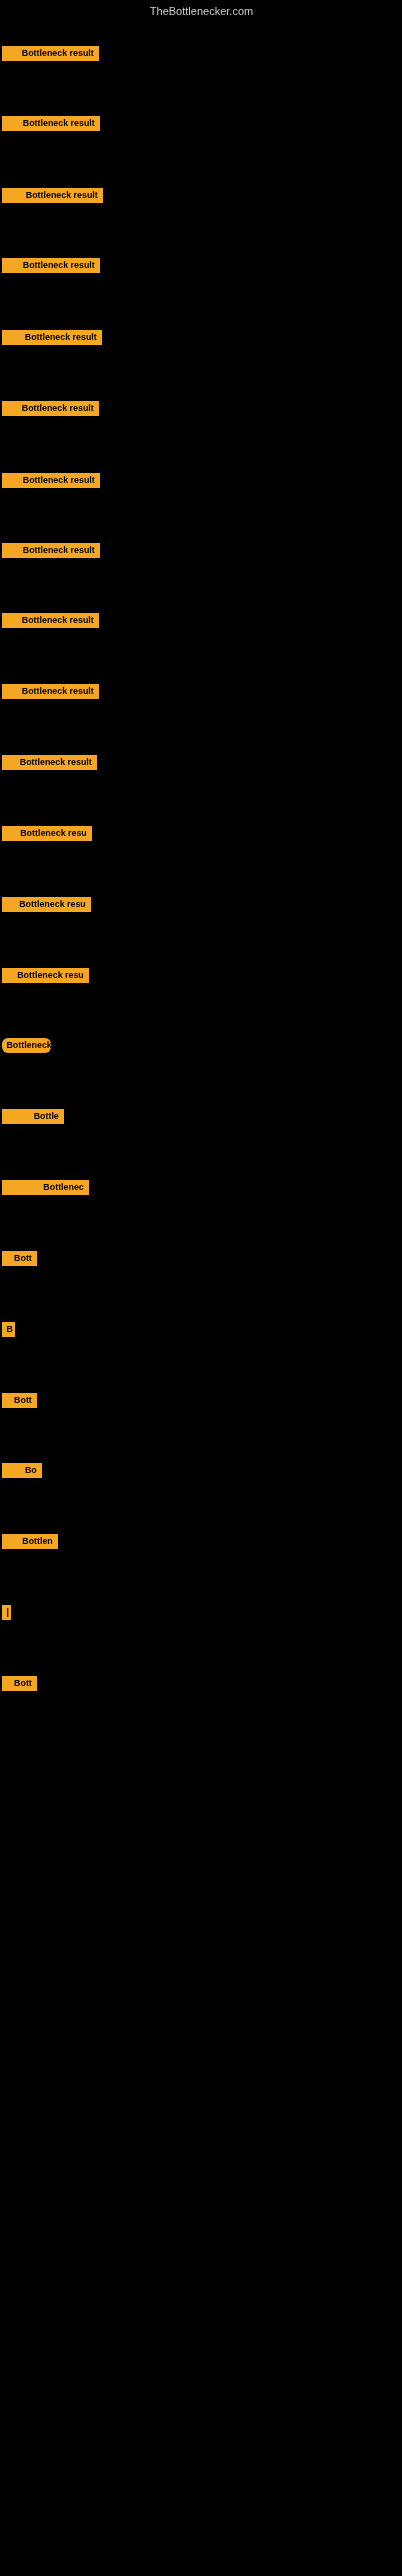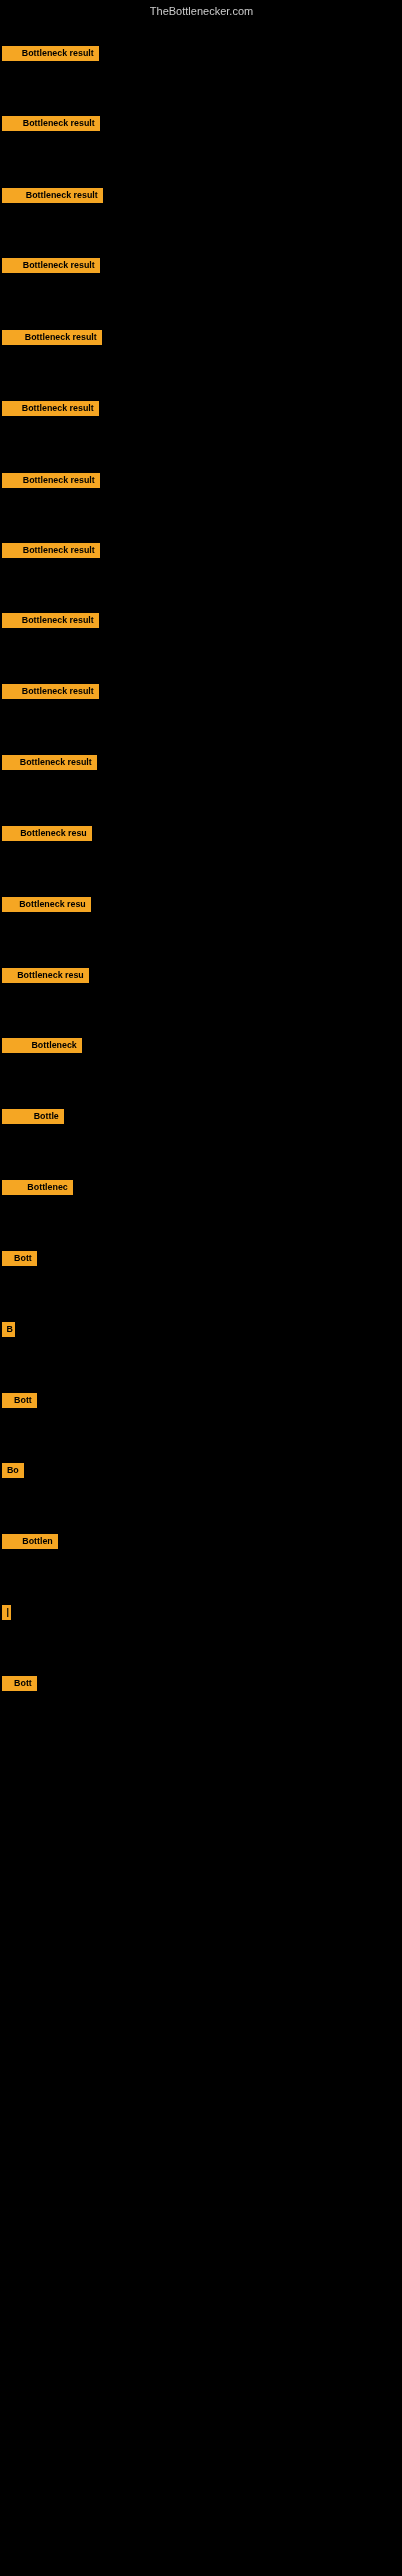--- a/index.html
+++ b/index.html
@@ -54,24 +54,24 @@
     <div class="row" style="top: 330px;"><span class="bottleneck-badge" style="width: 100px;">Bottleneck result</span></div>
     <div class="row" style="top: 401px;"><span class="bottleneck-badge" style="width: 97px;">Bottleneck result</span></div>
     <div class="row" style="top: 473px;"><span class="bottleneck-badge" style="width: 98px;">Bottleneck result</span></div>
     <div class="row" style="top: 543px;"><span class="bottleneck-badge" style="width: 98px;">Bottleneck result</span></div>
     <div class="row" style="top: 613px;"><span class="bottleneck-badge" style="width: 97px;">Bottleneck result</span></div>
     <div class="row" style="top: 684px;"><span class="bottleneck-badge" style="width: 97px;">Bottleneck result</span></div>
     <div class="row" style="top: 755px;"><span class="bottleneck-badge" style="width: 95px;">Bottleneck result</span></div>
     <div class="row" style="top: 826px;"><span class="bottleneck-badge" style="width: 90px;">Bottleneck resu</span></div>
     <div class="row" style="top: 897px;"><span class="bottleneck-badge" style="width: 89px;">Bottleneck resu</span></div>
     <div class="row" style="top: 968px;"><span class="bottleneck-badge" style="width: 87px;">Bottleneck resu</span></div>
-    <div class="row" style="top: 1038px;"><span class="bottleneck-badge" style="width: 80px;">Bottleneck</span></div>
+    <div class="row" style="top: 1038px;"><span class="bottleneck-badge" style="width: 49px; border-radius: 6px;">Bottleneck</span></div>
     <div class="row" style="top: 1109px;"><span class="bottleneck-badge" style="width: 62px;">Bottle</span></div>
-    <div class="row" style="top: 1180px;"><span class="bottleneck-badge" style="width: 71px;">Bottlenec</span></div>
+    <div class="row" style="top: 1180px;"><span class="bottleneck-badge" style="width: 87px;">Bottlenec</span></div>
     <div class="row" style="top: 1251px;"><span class="bottleneck-badge" style="width: 35px;">Bott</span></div>
     <div class="row" style="top: 1322px;"><span class="bottleneck-badge" style="width: 13px;">B</span></div>
     <div class="row" style="top: 1393px;"><span class="bottleneck-badge" style="width: 35px;">Bott</span></div>
-    <div class="row" style="top: 1463px;"><span class="bottleneck-badge" style="width: 22px;">Bo</span></div>
+    <div class="row" style="top: 1463px;"><span class="bottleneck-badge" style="width: 40px;">Bo</span></div>
     <div class="row" style="top: 1534px;"><span class="bottleneck-badge" style="width: 56px;">Bottlen</span></div>
     <div class="row" style="top: 1605px;"><span class="bottleneck-badge" style="width: 6.4px;">|</span></div>
     <div class="row" style="top: 1676px;"><span class="bottleneck-badge" style="width: 35px;">Bott</span></div>
   </div>
 
 
 </body></html>

